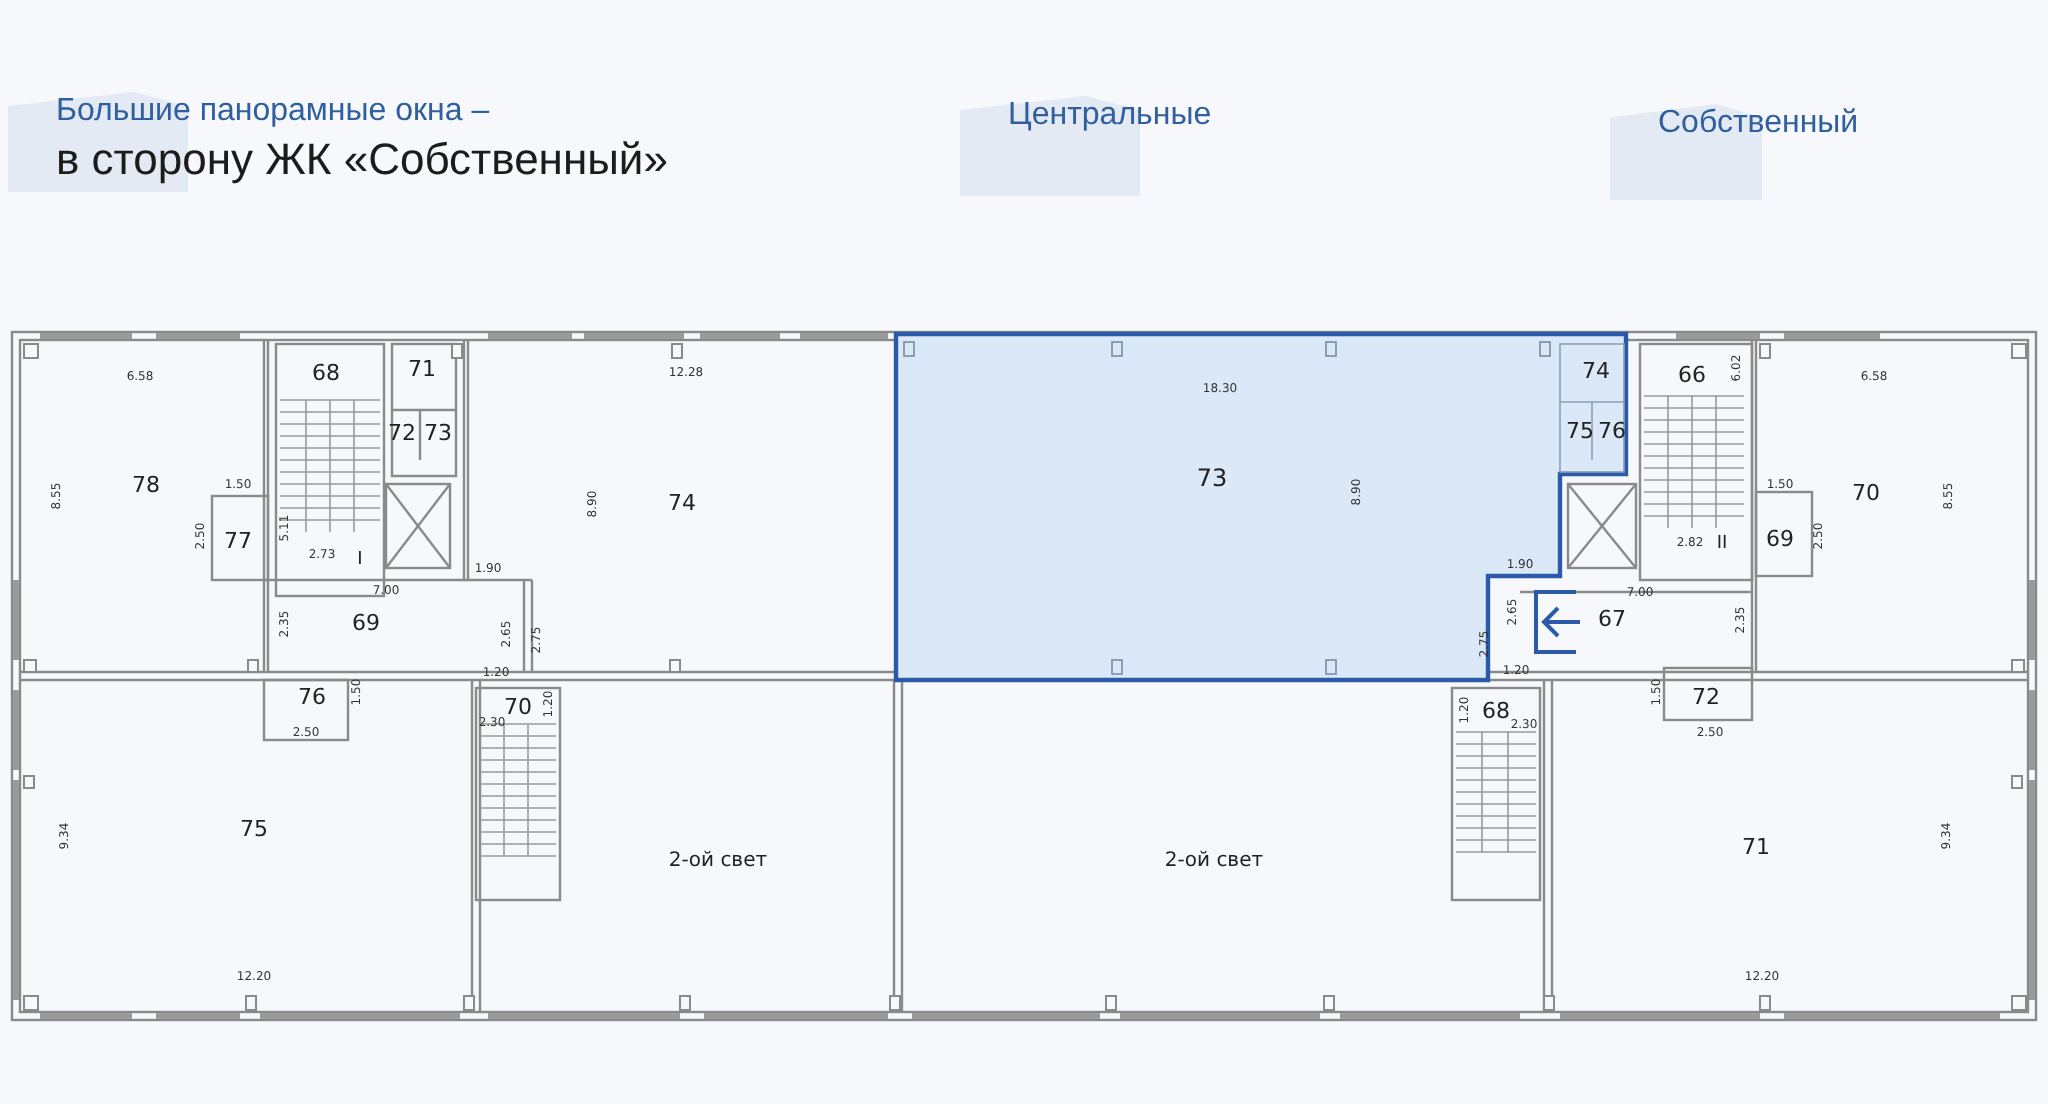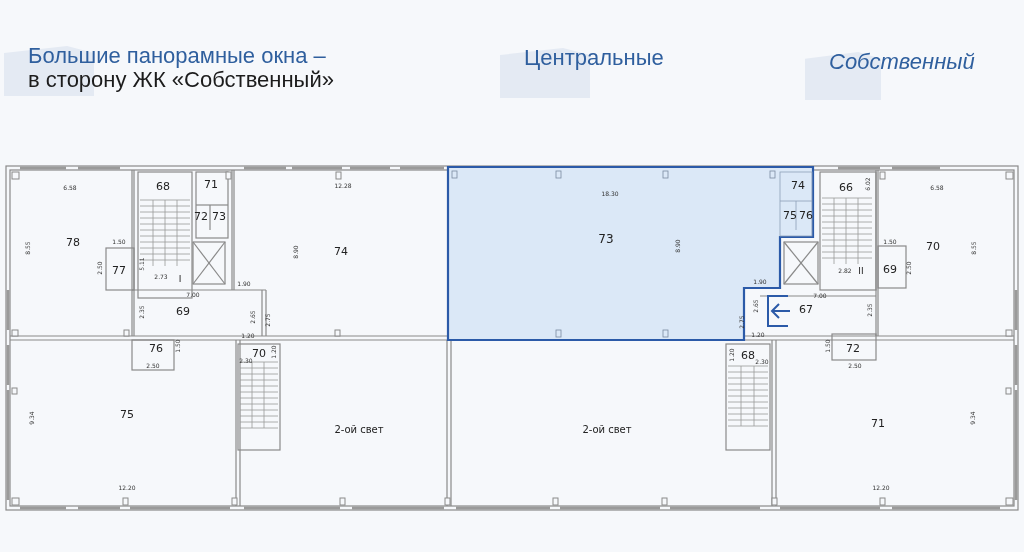--- a/index.html
+++ b/index.html
@@ -1,37 +1,37 @@
 <!DOCTYPE html>
 <html><head>
 <meta charset="utf-8">
 <style>
   html, body { margin:0; padding:0; }
   body { width:1024px; height:552px; background:#f6f8fb; position:relative; overflow:hidden; font-family:"Liberation Sans", sans-serif; }
   .callout { position:absolute; }
   .callout .tab { position:absolute; background:#e4eaf3; }
-  .callout .t1 { position:relative; color:#2f5f9e; font-size:22px; line-height:24px; white-space:nowrap; }
+  .callout .t1 { position:relative; color:#2f5f9e; font-size:16px; line-height:24px; white-space:nowrap; }
   .callout .t2 { position:relative; color:#1c1c1c; font-size:22px; line-height:24px; white-space:nowrap; }
   svg { position:absolute; left:0; top:0; }
   .lbl { font-family:"DejaVu Sans", sans-serif; fill:#222; }
   .dim { font-family:"DejaVu Sans", sans-serif; fill:#333; font-size:6px; }
 </style>
 </head>
 <body>
 
 <div class="callout" style="left:28px; top:44px;">
   <div class="tab" style="left:-24px; top:2px; width:90px; height:50px; clip-path:polygon(0 14%,70% 0,100% 14%,100% 100%,0 100%);"></div>
   <div class="t1">Большие панорамные окна –</div>
   <div class="t2">в сторону ЖК «Собственный»</div>
 </div>
-<div class="callout" style="left:524px; top:46px;">
+<div class="callout" style="left:504px; top:46px;">
   <div class="tab" style="left:-24px; top:2px; width:90px; height:50px; clip-path:polygon(0 14%,70% 0,100% 14%,100% 100%,0 100%);"></div>
   <div class="t1">Центральные</div>
 </div>
-<div class="callout" style="left:829px; top:50px;font-style:italic;">
+<div class="callout" style="left:829px; top:50px;">
   <div class="tab" style="left:-24px; top:2px; width:76px; height:48px; clip-path:polygon(0 14%,70% 0,100% 14%,100% 100%,0 100%);"></div>
   <div class="t1">Собственный</div>
 </div>
 
 <svg width="1024" height="552" viewBox="0 0 1024 552">
   <g fill="none" stroke="#8a8a8a" stroke-width="1.2">
 
     <rect x="6" y="166" width="1012" height="344"></rect>
     <rect x="10" y="170" width="1004" height="336"></rect>
 

